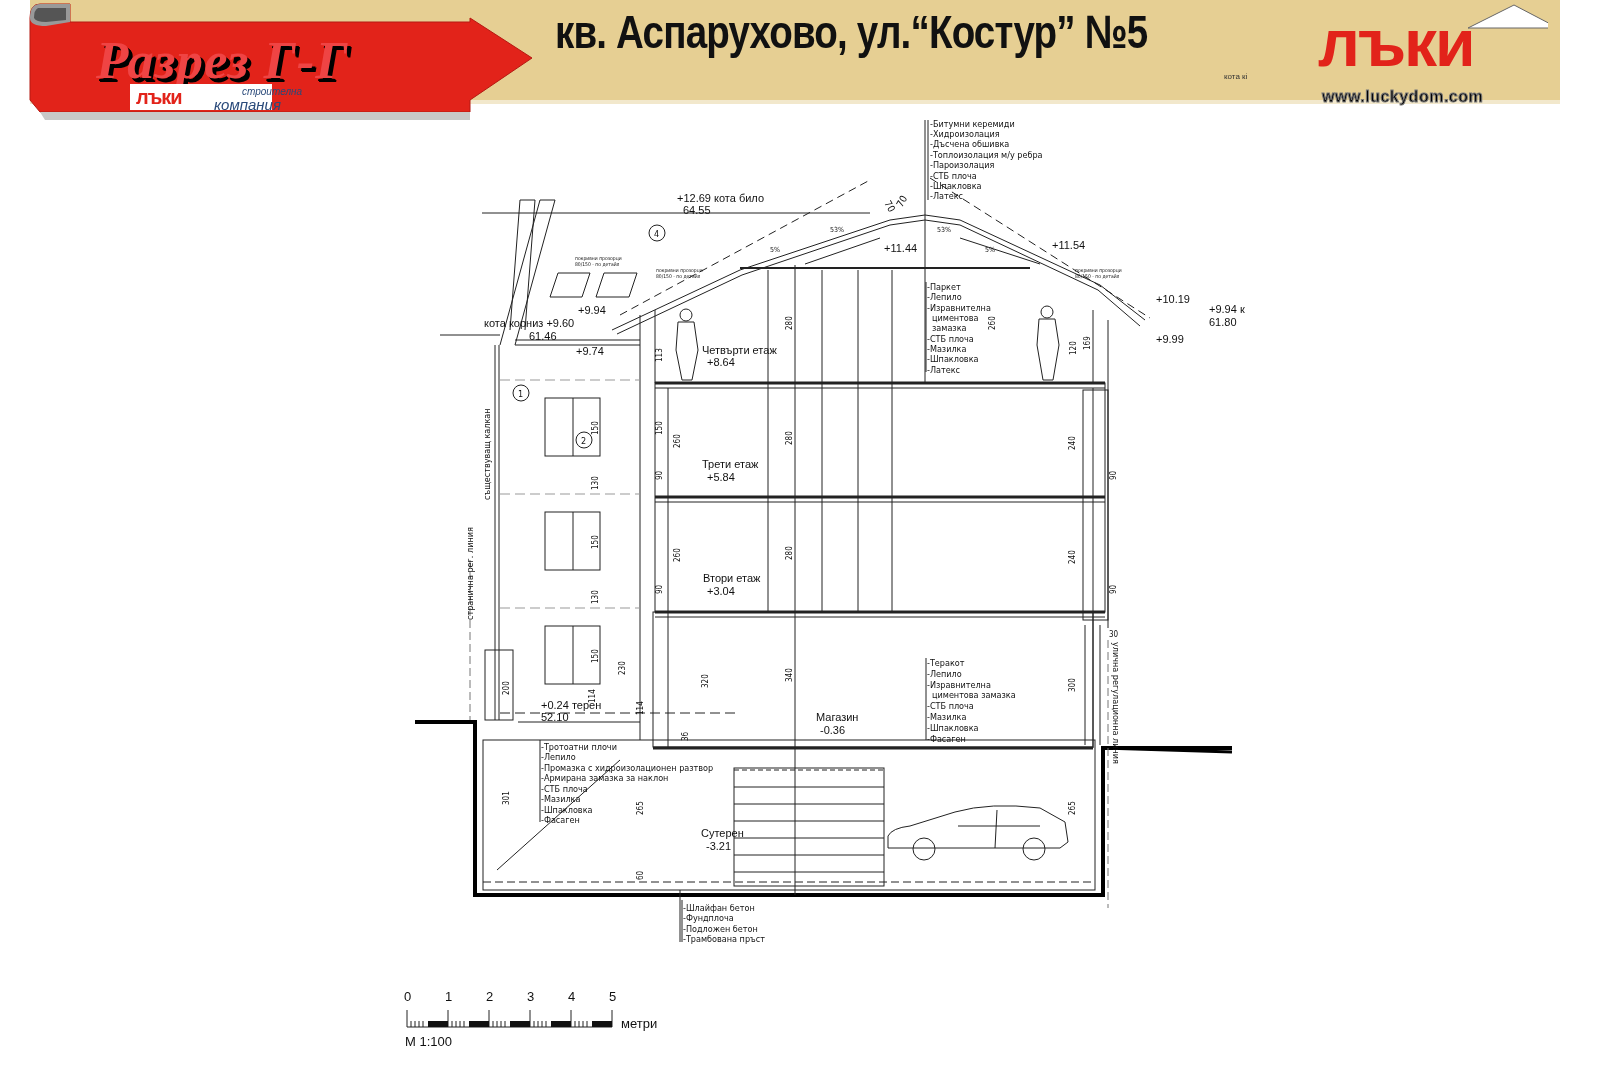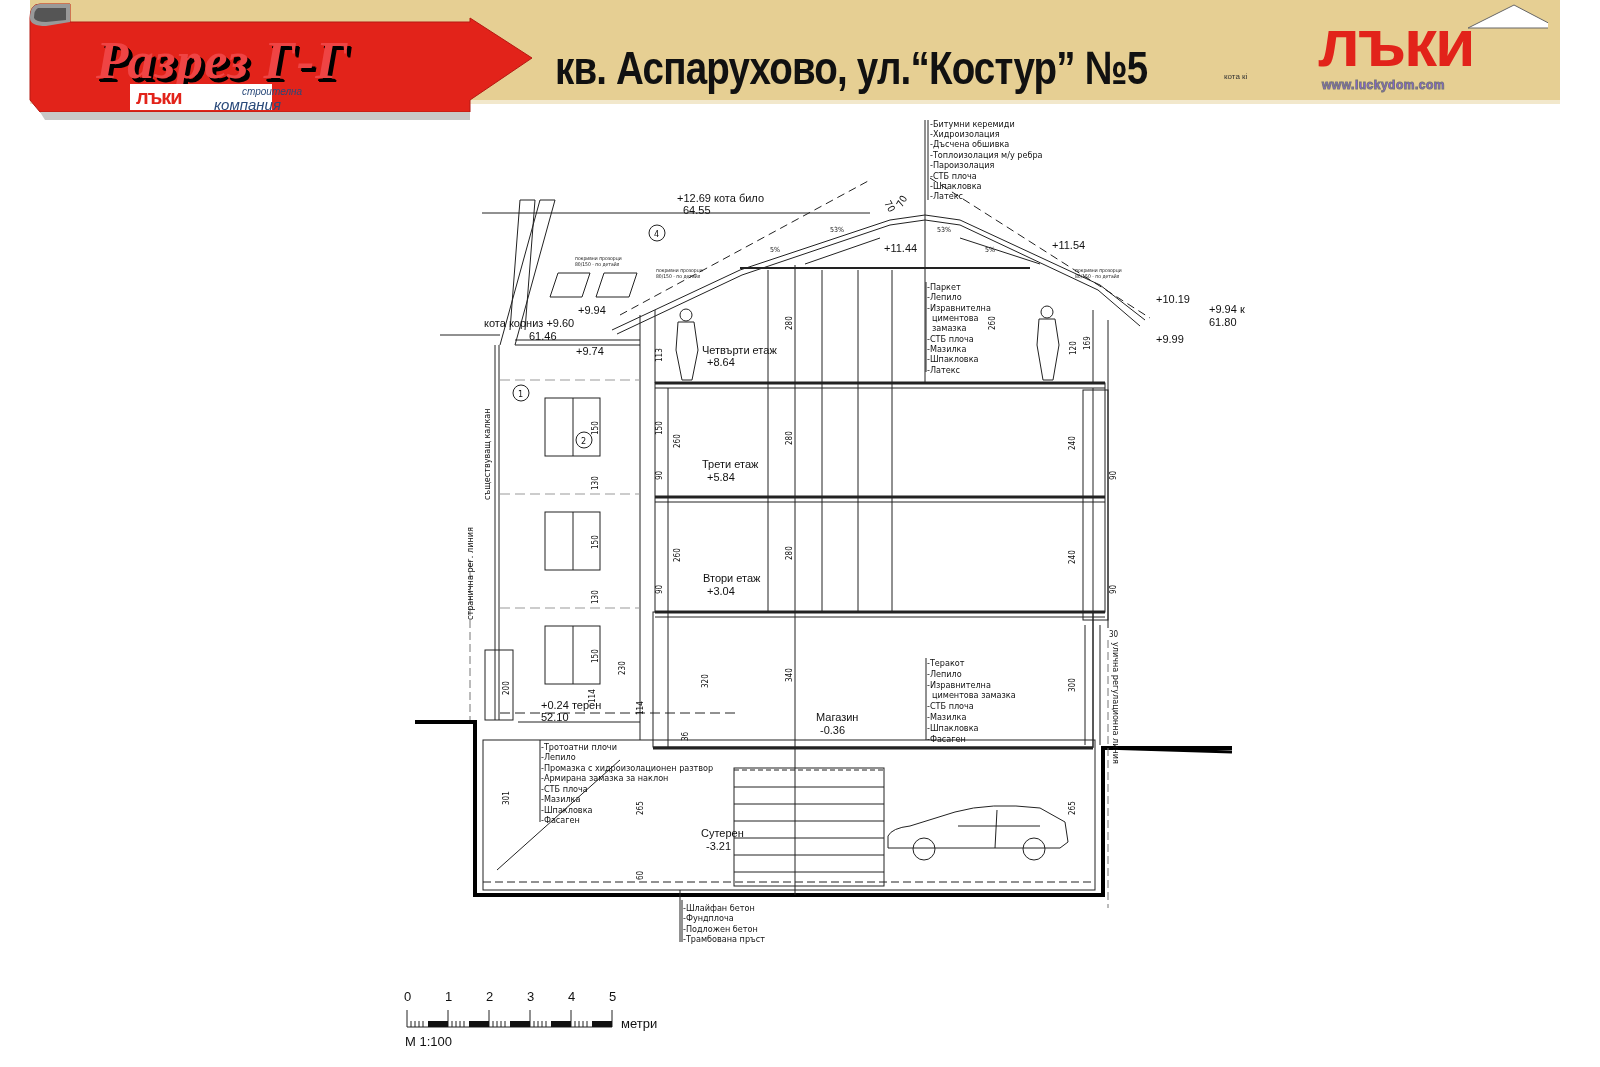--- a/index.html
+++ b/index.html
@@ -1,30 +1,30 @@
 <!DOCTYPE html>
 <html><head>
 <meta charset="utf-8">
 <style>
   html,body{margin:0;padding:0;background:#fff;}
   body{width:1600px;height:1067px;position:relative;overflow:hidden;font-family:"Liberation Sans",sans-serif;}
   .banner{position:absolute;left:30px;top:0;width:1530px;height:100px;background:#e6cf93;}
   .banner-shadow{position:absolute;left:30px;top:100px;width:1530px;height:4px;background:#f2e8cc;}
-  .title-wrap{position:absolute;left:555px;top:40px;height:60px;text-decoration:underline;}
+  .title-wrap{position:absolute;left:555px;top:4px;height:60px;text-decoration:underline;}
   .page-title{font-family:"Liberation Sans",sans-serif;font-weight:bold;font-size:47px;letter-spacing:-1px;color:#111;transform:scaleX(0.82);transform-origin:left center;white-space:nowrap;display:inline-block;}
   .kota-small{position:absolute;left:1216px;top:72px;font-size:8px;color:#333;margin-left:8px;}
   .ribbon{position:absolute;left:0;top:0;width:560px;height:125px;}
   .section-title{position:absolute;left:96px;top:30px;font-family:"Liberation Serif",serif;font-style:italic;font-weight:bold;font-size:53px;color:#ef4444;text-shadow:3px 3px 0 #000,4px 4px 0 #000;letter-spacing:1px;white-space:nowrap;}
   .mini-logo{position:absolute;left:130px;top:84px;width:142px;height:26px;background:#fff;}
   .mini-logo .word{position:absolute;left:6px;top:2px;font-weight:bold;font-size:20px;color:#e2231a;letter-spacing:-1px;}
   .mini-logo .sub1{position:absolute;left:76px;top:2px;font-style:italic;font-size:10px;color:#2a4a7a;margin-left:36px;}
   .mini-logo .sub2{position:absolute;left:84px;top:12px;font-style:italic;font-size:15px;color:#2a4a7a;text-align:center;}
   .logo-big{position:absolute;left:1318px;top:2px;width:230px;height:95px;}
   .logo-word{position:absolute;left:0px;top:8px;font-weight:bold;font-size:66px;color:#e2231a;letter-spacing:-2px;line-height:66px;}
-  .logo-url{position:absolute;left:4px;top:76px;font-weight:bold;font-size:12px;color:#8b5cf6;-webkit-text-stroke:1px #777;letter-spacing:0.5px;}
+  .logo-url{position:absolute;left:4px;top:86px;font-weight:bold;font-size:16px;color:#000000;-webkit-text-stroke:1px #777;letter-spacing:0.5px;}
   svg.drawing{position:absolute;left:0;top:0;}
   .t{font-family:"DejaVu Sans Condensed","DejaVu Sans",sans-serif;fill:#111;}
   .lab{font-size:9px;}
   .lvl{font-family:"Liberation Sans",sans-serif;font-size:11px;fill:#111;}
   .dim{font-size:8px;}
   .scale-label{font-family:"Liberation Sans",sans-serif;font-size:13px;fill:#111;}
 </style>
 </head>
 <body>
 

